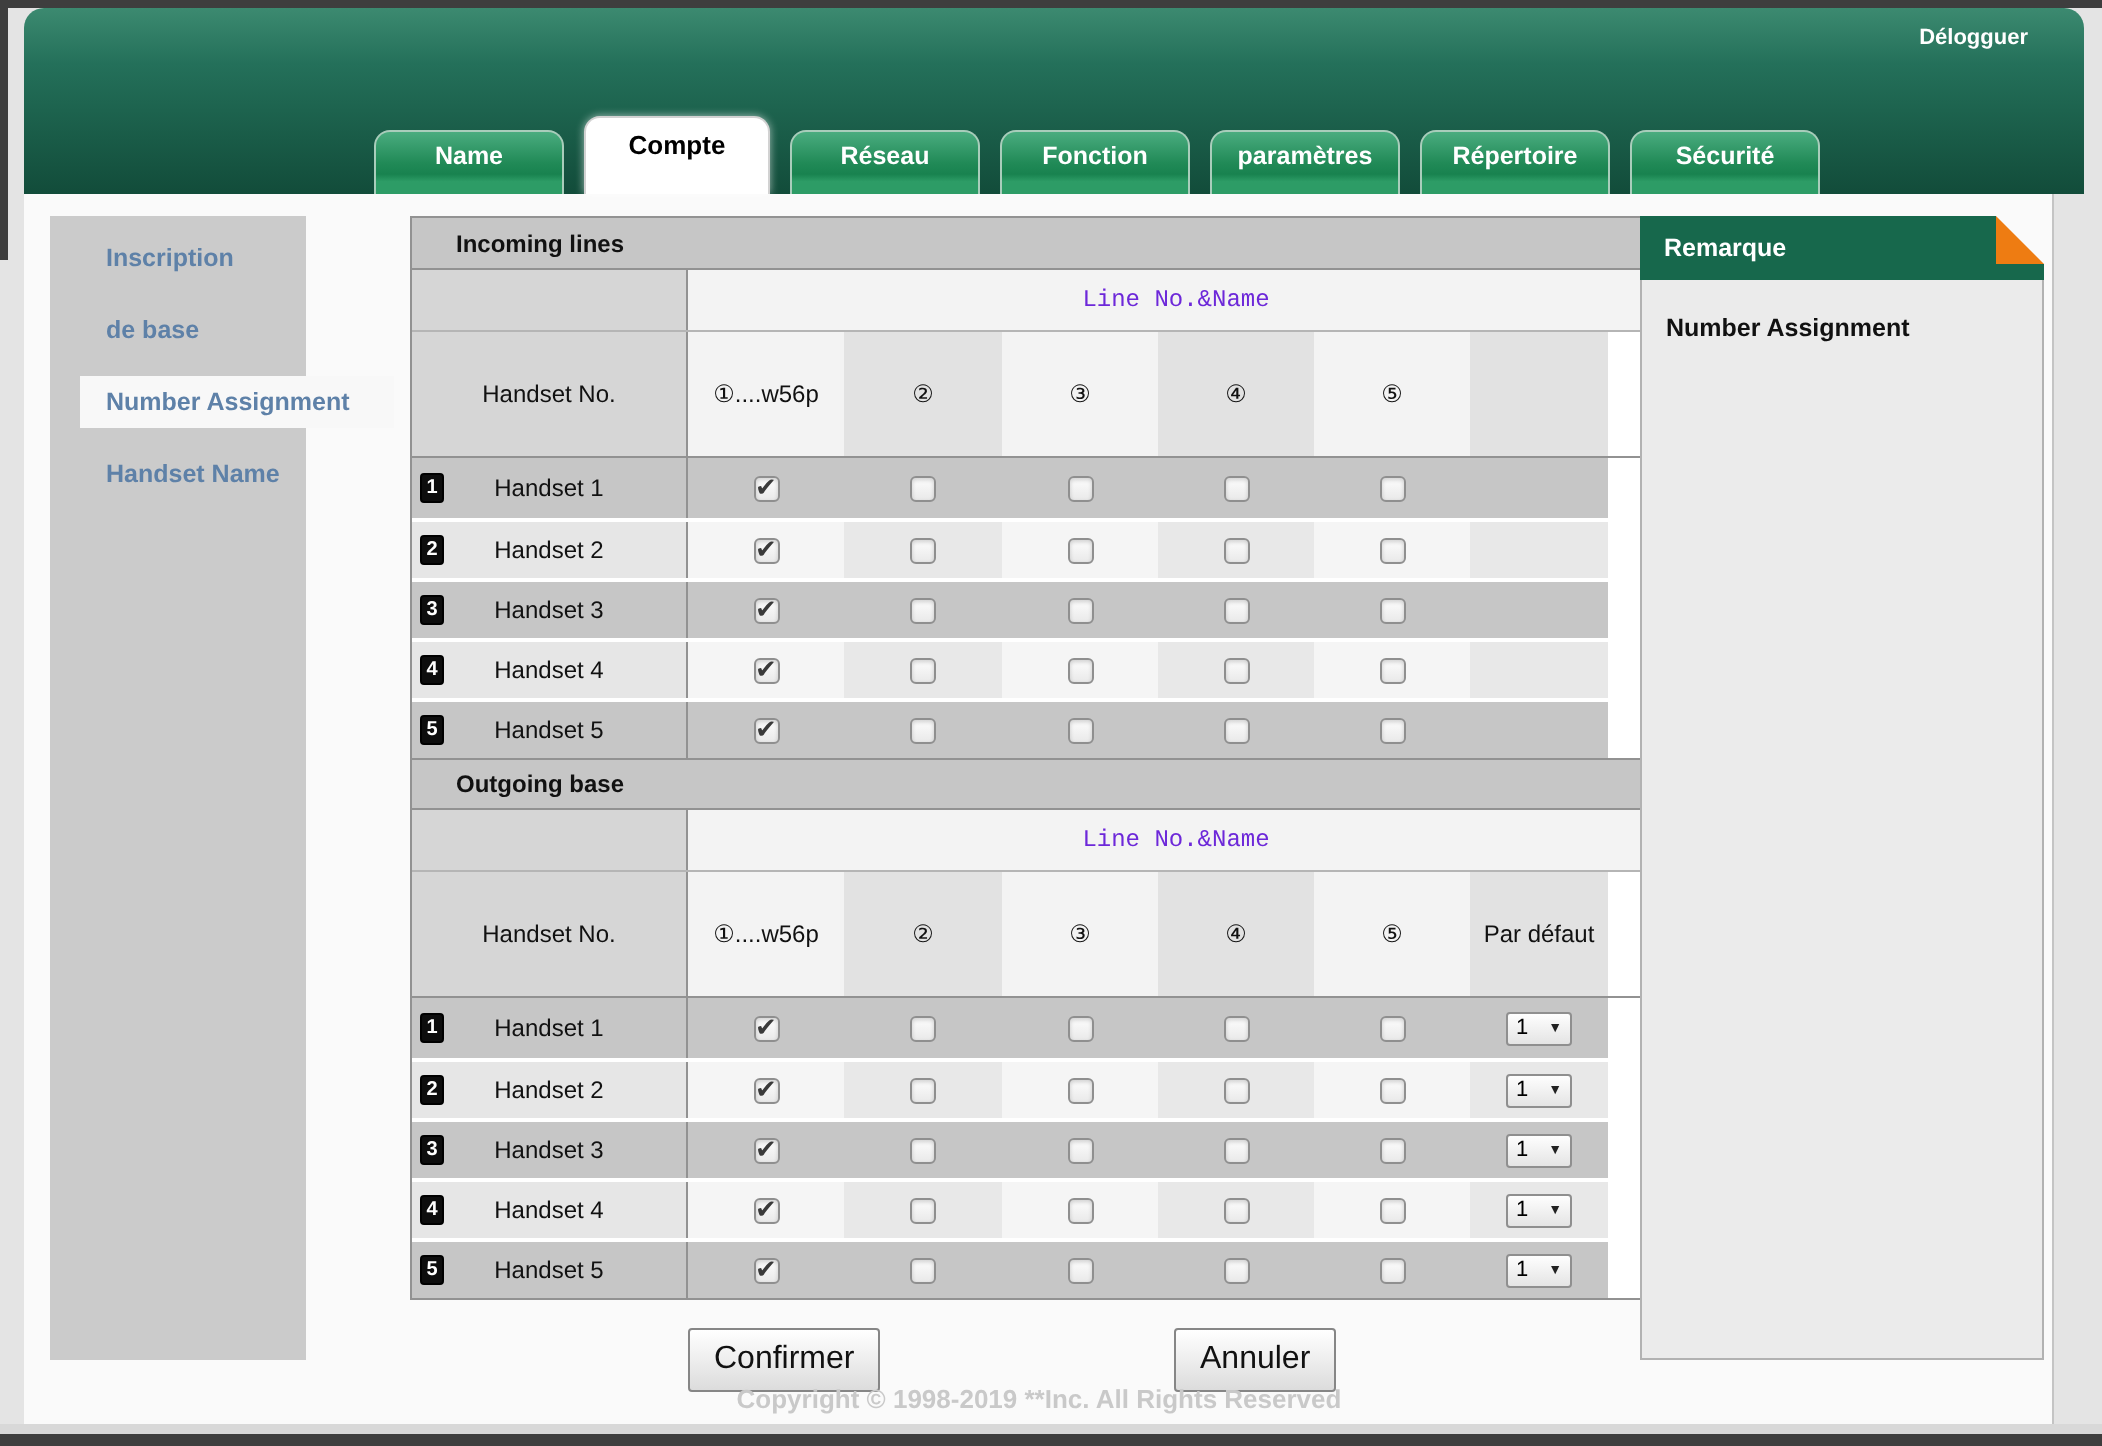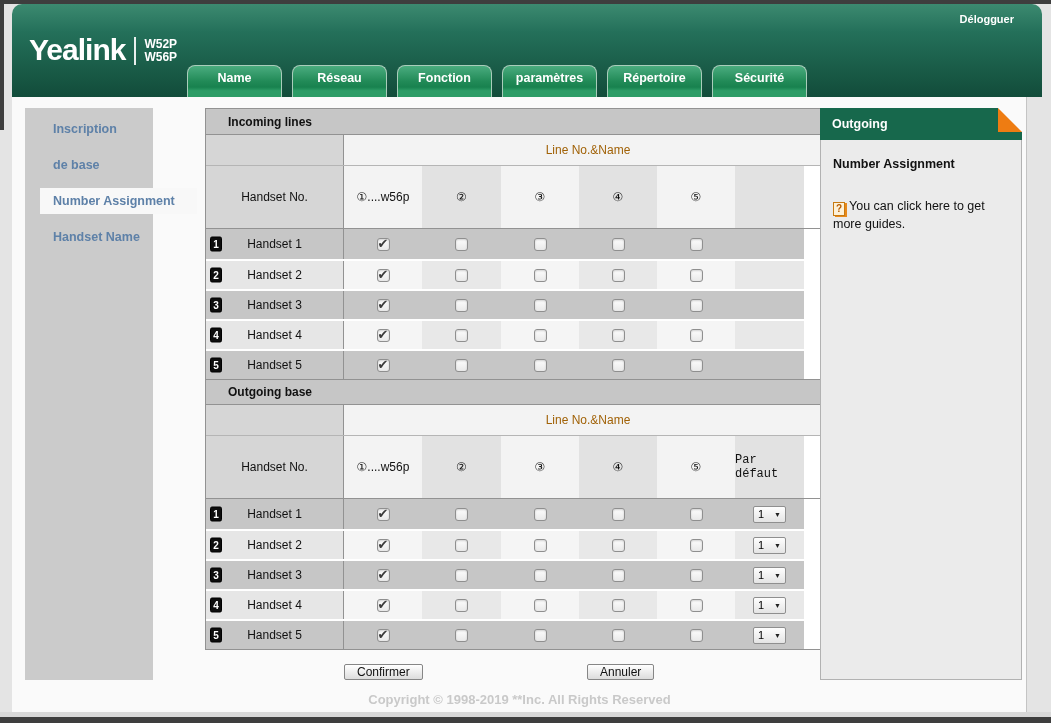--- a/index.html
+++ b/index.html
@@ -72,21 +72,21 @@
   .row { display:flex; }
   .cell-label {
     width:138px; border-right:1px solid #929292; position:relative;
     display:flex; align-items:center; justify-content:center;
     font-size:12px; color:#111;
   }
   .row.group { height:31px; border-bottom:1px solid #b5b5b5; }
   .row.group .cell-label { background:#d6d6d6; }
   .row.group .cell-span {
     flex:1; background:#f3f3f3; display:flex; align-items:center; justify-content:center;
-    font-size:12px; color:#a16207;
+    font-size:12px; color:#6d28d9;font-family:Liberation Mono, monospace;
   }
   .row.colhead { height:63px; border-bottom:1px solid #929292; }
   .row.colhead .cell-label { background:#d6d6d6; }
   .col { display:flex; align-items:center; justify-content:center; font-size:12px; color:#111; }
   .row.colhead .col.lt { background:#f3f3f3; }
   .row.colhead .col.dk { background:#e2e2e2; }
   .row.data { height:30px; }
   .row.data + .row.data { border-top:2px solid #fff; }
   .row.data.odd .cell-label, .row.data.odd .col { background:#c6c6c6; }
   .row.data.even .cell-label { background:#e6e6e6; }
@@ -111,24 +111,24 @@
   .dd {
     width:33px; height:17px; cursor:pointer;
     border:1px solid #8f8f8f; border-radius:2px;
     background:linear-gradient(180deg,#fefefe,#e4e4e4);
     display:flex; align-items:center; justify-content:space-between; padding:0 4px;
     font-size:11px; color:#000;
   }
   .dd .arr { font-size:7px; color:#222; }
   .btnrow { position:relative; height:20px; margin-top:14px; }
   .btn {
-    position:absolute; top:0; height:16px; padding:0 12px; cursor:pointer;
+    position:absolute; top:0; height:32px; padding:0 12px; cursor:pointer;
     border:1px solid #868686; border-radius:2px;
     background:linear-gradient(180deg,#ffffff,#dcdcdc);
-    font-family:"Liberation Sans", sans-serif; font-size:12px; color:#111;
+    font-family:"Liberation Sans", sans-serif; font-size:16px; color:#111;
   }
   .btn-confirm { left:139px; }
   .btn-cancel  { left:382px; }
   
   .rpanel { position:absolute; left:820px; top:108px; width:202px; }
   .rhead {
     position:relative; height:32px; background:#17684c;
     display:flex; align-items:center; padding-left:12px;
     color:#fff; font-size:12.5px; font-weight:bold;
   }
@@ -158,30 +158,23 @@
 </head>
 <body>
 
 <div id="canvas">
   <div class="bar-top"></div>
   <div class="notch-left"></div>
   <div class="sheet"></div>
 
   <div class="hdr">
     <span class="logout">Délogguer</span>
-    <div class="logo-row">
-      <span class="brand">Yealink</span>
-      <span class="logo-div"></span>
-      <span class="models">
-        <span class="model">W52P</span>
-        <span class="model">W56P</span>
-      </span>
-    </div>
     <div class="tabs" id="tabs-row">
         <div class="tab">Name</div>
+        <div class="tab active">Compte</div>
         <div class="tab">Réseau</div>
         <div class="tab">Fonction</div>
         <div class="tab">paramètres</div>
         <div class="tab">Répertoire</div>
         <div class="tab">Sécurité</div>
       </div>
   </div>
 
   <div class="sidebar" id="sidebar">
       <div class="side-item">Inscription</div>
@@ -325,21 +318,21 @@
           <div class="cell-label"></div>
           <div class="cell-span">Line No.&amp;Name</div>
         </div>
         <div class="row colhead">
           <div class="cell-label">Handset No.</div>
           <div class="col lt" style="width: 78px;">①....w56p</div>
           <div class="col dk" style="width: 79px;">②</div>
           <div class="col lt" style="width: 78px;">③</div>
           <div class="col dk" style="width: 78px;">④</div>
           <div class="col lt" style="width: 78px;">⑤</div>
-          <div class="col dk" style="width: 69px; font-family: Liberation Mono, monospace;">Par défaut</div>
+          <div class="col dk" style="width: 69px;">Par défaut</div>
         </div>
         <div class="row data odd">
           <div class="cell-label">
             <div class="badge">1</div>
             <div>Handset 1</div>
           </div>
           <div class="col lt" style="width: 78px;">
             <div class="cb checked"></div>
           </div>
           <div class="col dk" style="width: 79px;">
@@ -471,26 +464,25 @@
         </div>
       </div>
     <div class="btnrow">
       <button class="btn btn-confirm">Confirmer</button>
       <button class="btn btn-cancel">Annuler</button>
     </div>
   </div>
 
   <div class="rpanel">
     <div class="rhead">
-      <span>Outgoing</span>
+      <span>Remarque</span>
       <span class="fold"></span>
     </div>
     <div class="rbody">
       <div class="rtitle">Number Assignment</div>
-      <div class="rhelp"><span class="qicon">?</span><span>You can click here to get more guides.</span></div>
     </div>
   </div>
 
   <div class="footer">Copyright © 1998-2019 **Inc. All Rights Reserved</div>
 
   <div class="strip-bottom"></div>
   <div class="bar-bottom"></div>
 </div>
 
 </body></html>

